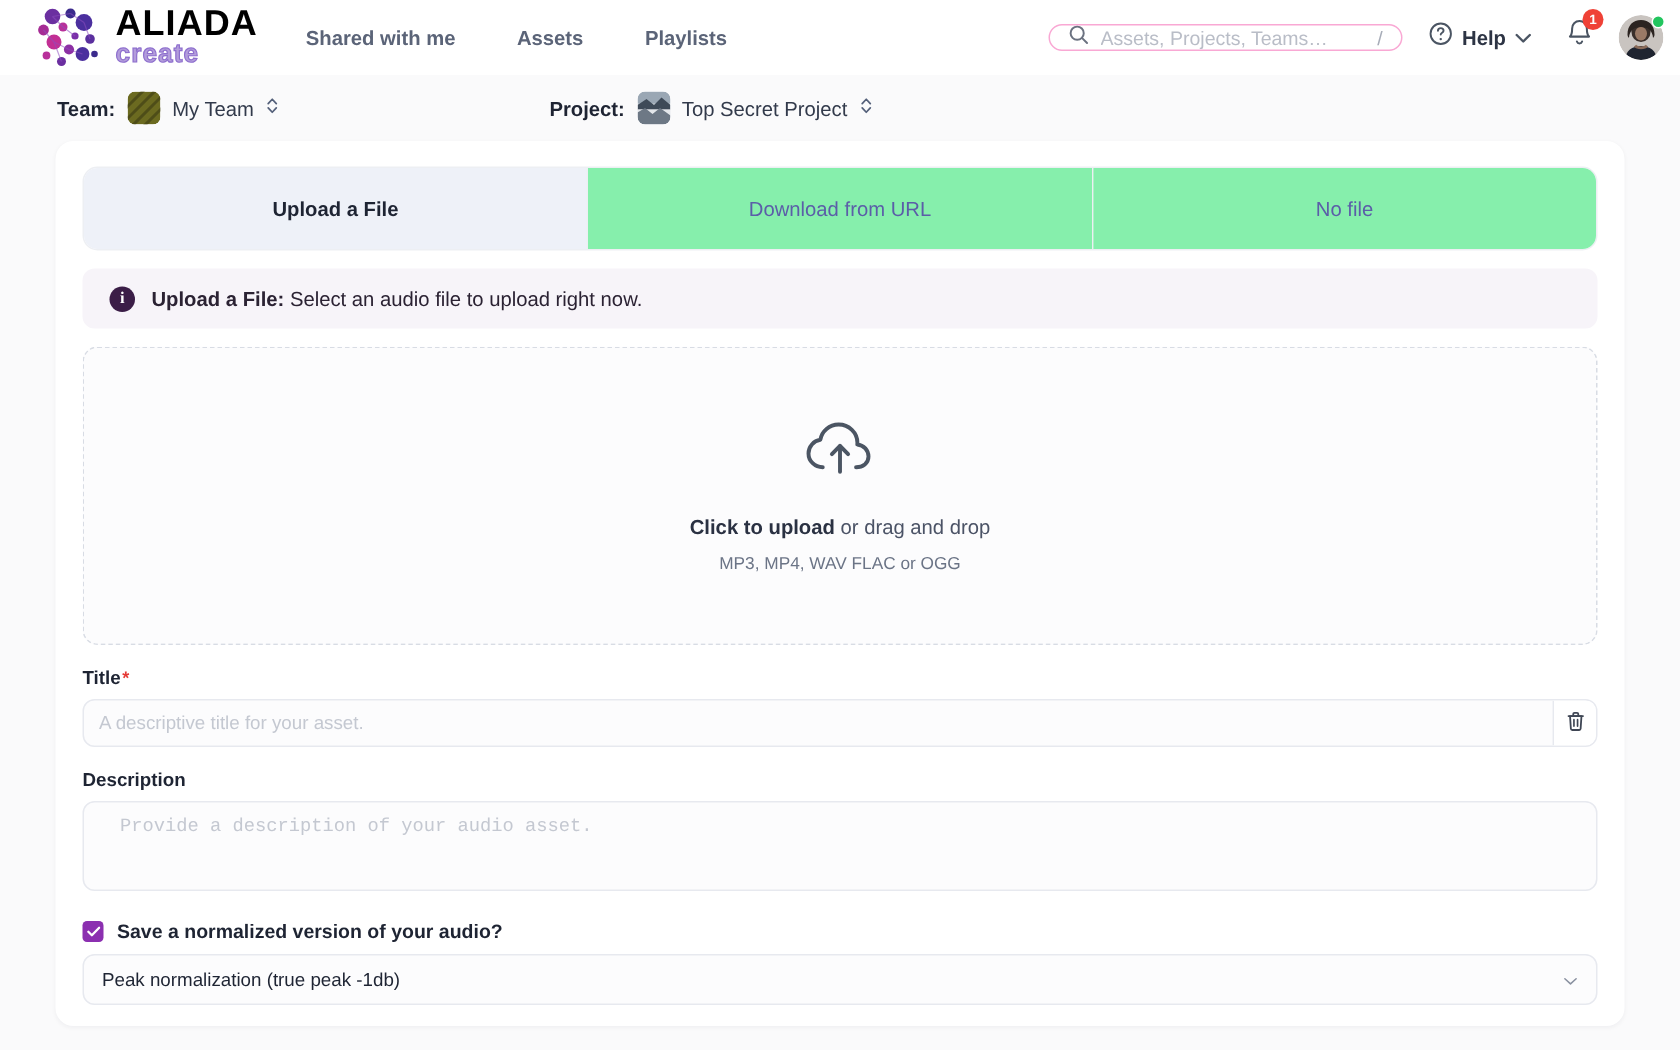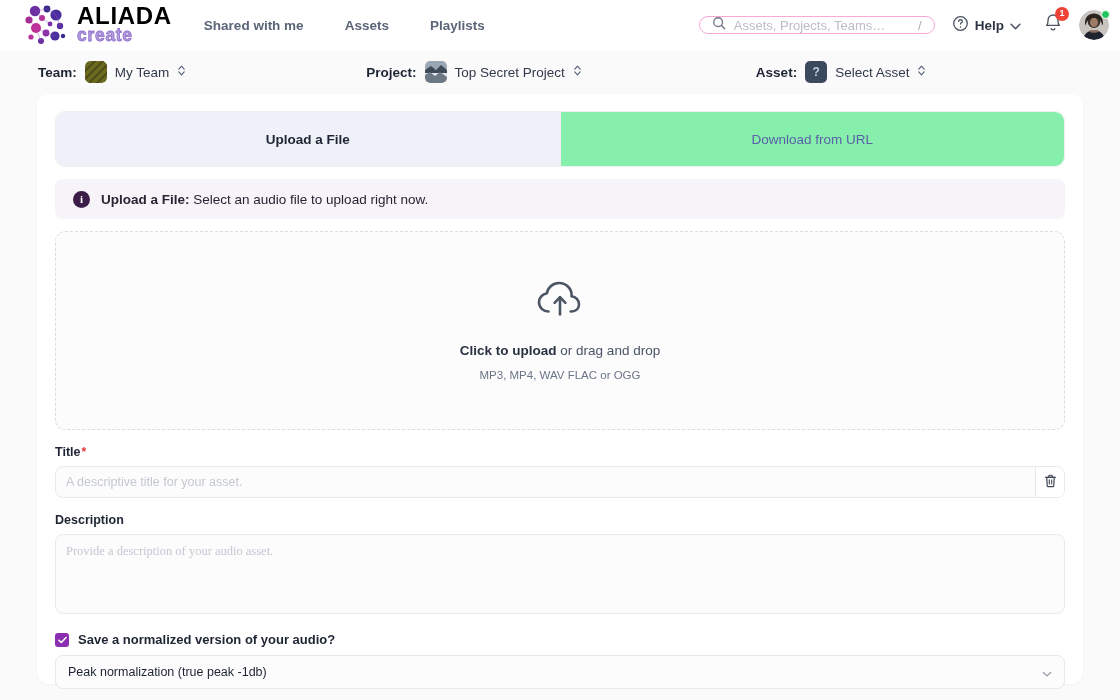--- a/index.html
+++ b/index.html
@@ -330,29 +330,29 @@
     border-left: 1px solid #e7e9ef;
     background: #fff;
     display: flex;
     align-items: center;
     justify-content: center;
     cursor: pointer;
   }
 
   textarea.desc {
     width: 100%;
-    height: 80px;
+    height: 60px;
     border: 1px solid #e7e9ef;
     border-radius: 8px;
     background: #fcfcfd;
     outline: none;
     resize: none;
-    font-family: Liberation Serif, serif;
+    font-family: Liberation Mono, monospace;
     font-size: 12.5px;
-    padding: 9px 10px;
+    padding: 9px 24px;
     color: #1e2433;
   }
   textarea.desc::placeholder { color: #c4c8d1; }
 
   
   .check-row {
     display: flex;
     align-items: center;
     gap: 9px;
     margin-top: 14px;
@@ -548,39 +548,29 @@
     <span>
       <svg width="9" height="13" viewBox="0 0 10 14" fill="none" xmlns="http://www.w3.org/2000/svg">
         <path d="M2 5.4L5 2.2L8 5.4" stroke="#54607a" stroke-width="1.3" stroke-linecap="round" stroke-linejoin="round"></path>
         <path d="M2 8.6L5 11.8L8 8.6" stroke="#54607a" stroke-width="1.3" stroke-linecap="round" stroke-linejoin="round"></path>
       </svg>
     </span>
   </div>
 
   <div class="ctx-gap-2"></div>
 
-  <div class="ctx-group">
-    <span class="ctx-label">Asset:</span>
-    <span class="ctx-thumb qmark">?</span>
-    <span class="ctx-value">Select Asset</span>
-    <span>
-      <svg width="9" height="13" viewBox="0 0 10 14" fill="none" xmlns="http://www.w3.org/2000/svg">
-        <path d="M2 5.4L5 2.2L8 5.4" stroke="#54607a" stroke-width="1.3" stroke-linecap="round" stroke-linejoin="round"></path>
-        <path d="M2 8.6L5 11.8L8 8.6" stroke="#54607a" stroke-width="1.3" stroke-linecap="round" stroke-linejoin="round"></path>
-      </svg>
-    </span>
-  </div>
 </div>
 
 <div class="page-wrap">
   <div class="card">
 
     <div class="tabs">
       <div class="tab active">Upload a File</div>
       <div class="tab inactive">Download from URL</div>
+      <div class="tab inactive">No file</div>
     </div>
 
     <div class="infobar">
       <span class="info-icon">i</span>
       <span>
         <span class="info-strong">Upload a File:</span><span> Select an audio file to upload right now.</span>
       </span>
     </div>
 
     <div class="dropzone">

